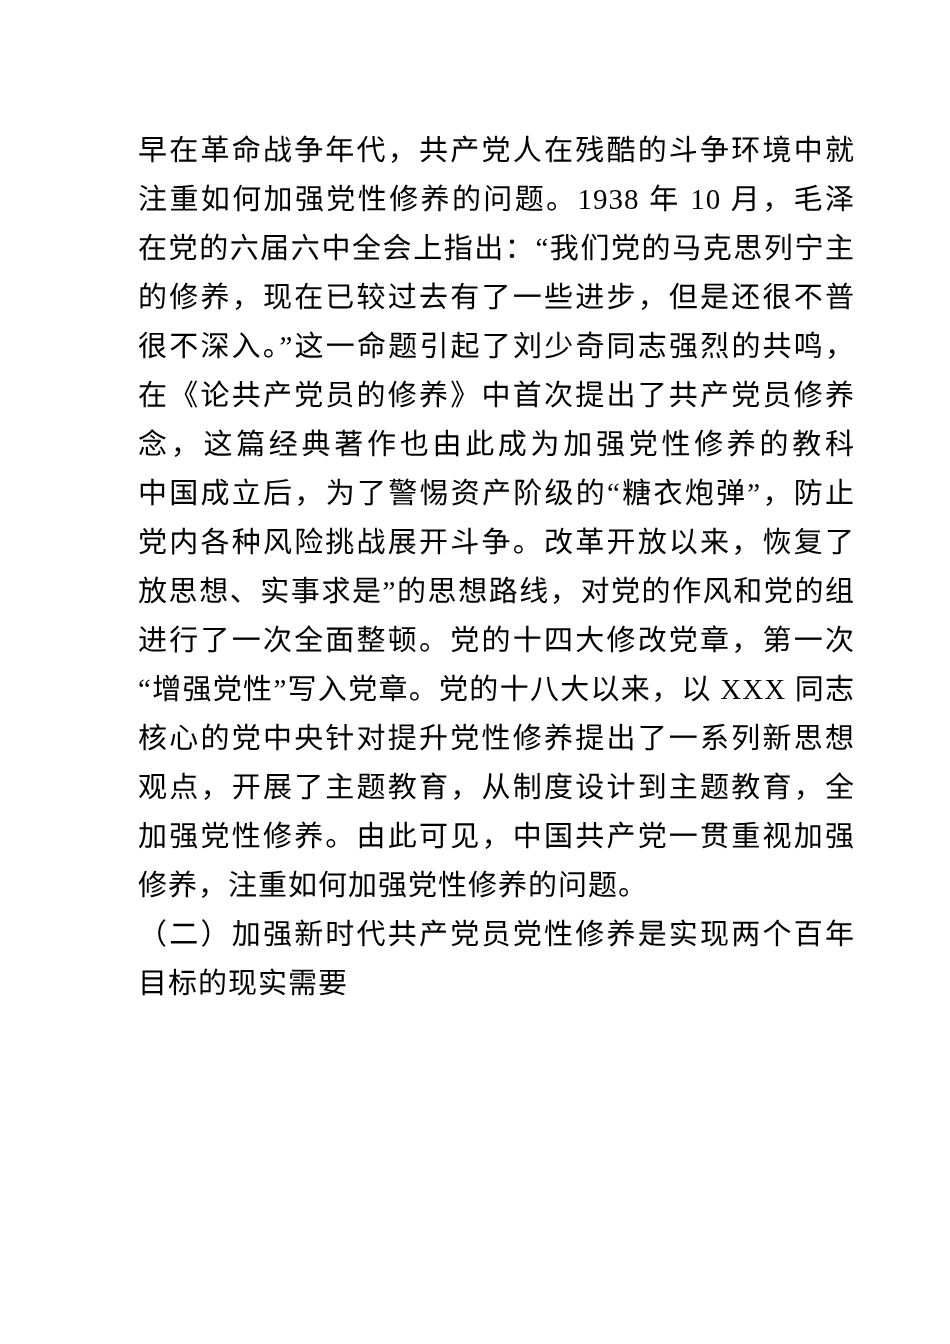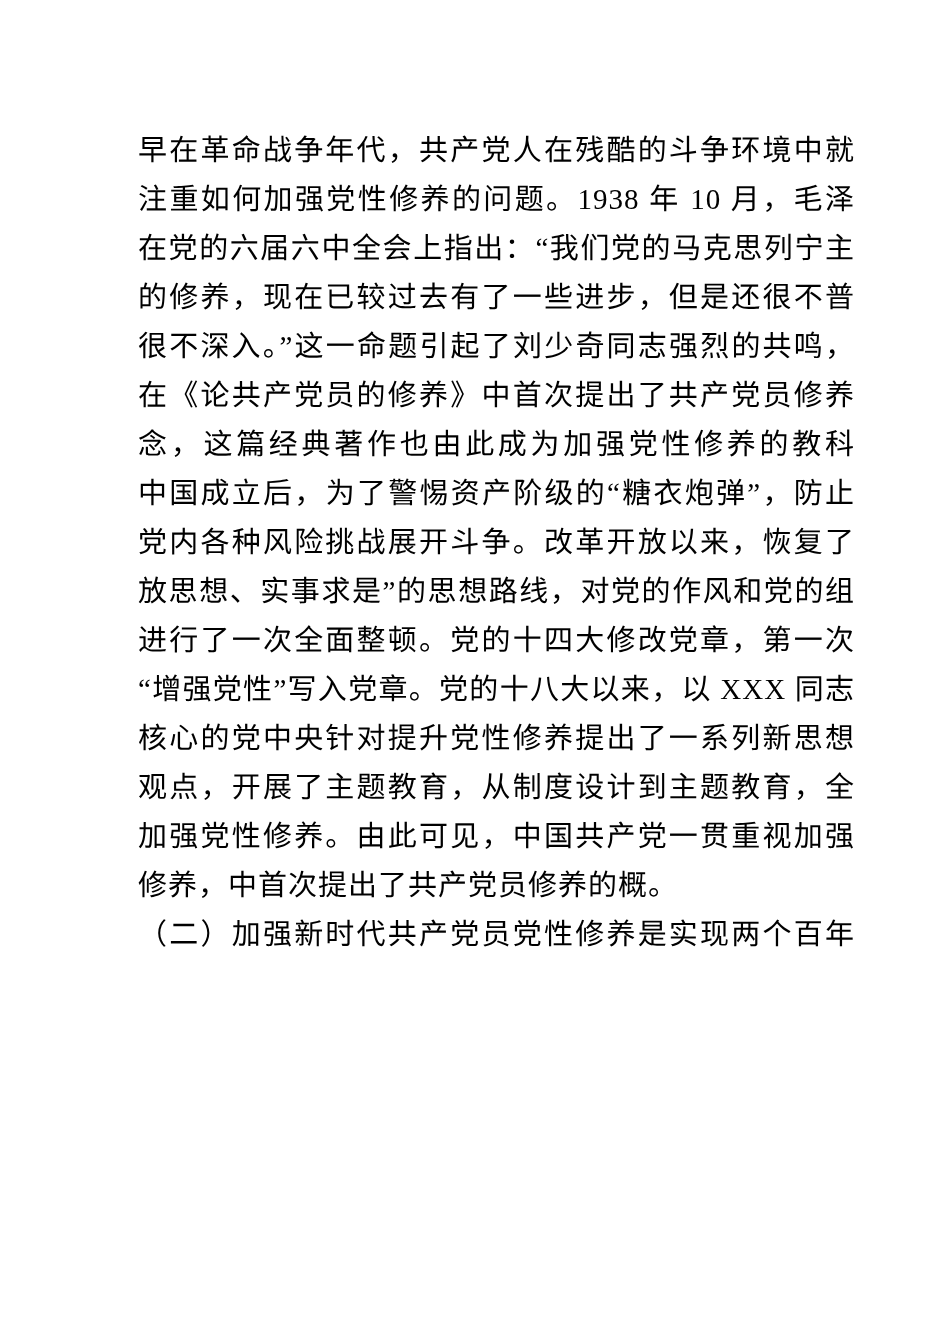--- a/index.html
+++ b/index.html
@@ -57,16 +57,17 @@
     <div class="text-line just">在《论共产党员的修养》中首次提出了共产党员修养的概</div>
     <div class="text-line just">念，这篇经典著作也由此成为加强党性修养的教科书。新</div>
     <div class="text-line just">中国成立后，为了警惕资产阶级的“糖衣炮弹”，防止党</div>
     <div class="text-line just">党内各种风险挑战展开斗争。改革开放以来，恢复了“解</div>
     <div class="text-line just">放思想、实事求是”的思想路线，对党的作风和党的组织</div>
     <div class="text-line just">进行了一次全面整顿。党的十四大修改党章，第一次将</div>
     <div class="text-line just">“增强党性”写入党章。党的十八大以来，以 XXX 同志为</div>
     <div class="text-line just">核心的党中央针对提升党性修养提出了一系列新思想和新</div>
     <div class="text-line just">观点，开展了主题教育，从制度设计到主题教育，全方位</div>
     <div class="text-line just">加强党性修养。由此可见，中国共产党一贯重视加强党性</div>
-    <div class="text-line nat">修养，中首次提出了共产党员修养的概。</div>
+    <div class="text-line nat">修养，注重如何加强党性修养的问题。</div>
     <div class="text-line just">（二）加强新时代共产党员党性修养是实现两个百年奋斗</div>
+    <div class="text-line nat">目标的现实需要</div>
   </div>
 </div>
 
 </body></html>

